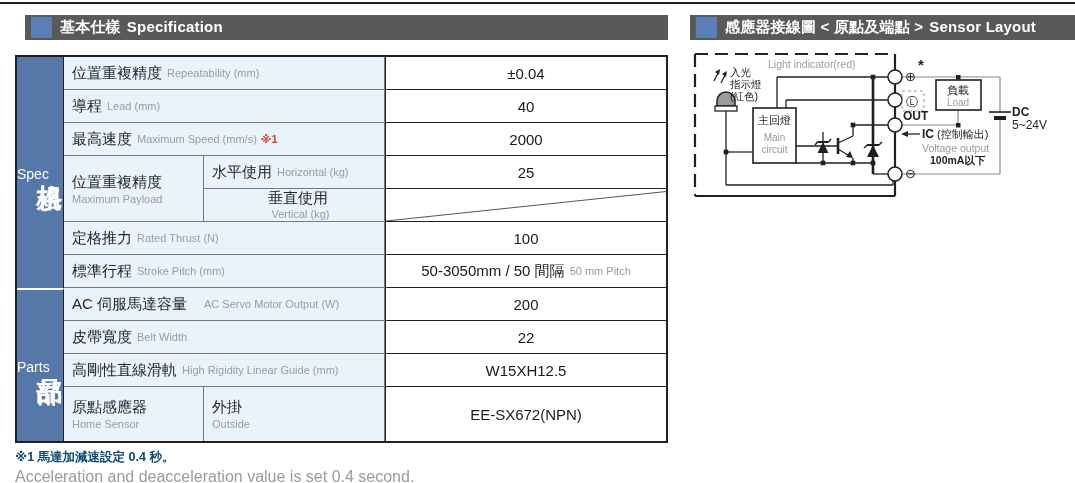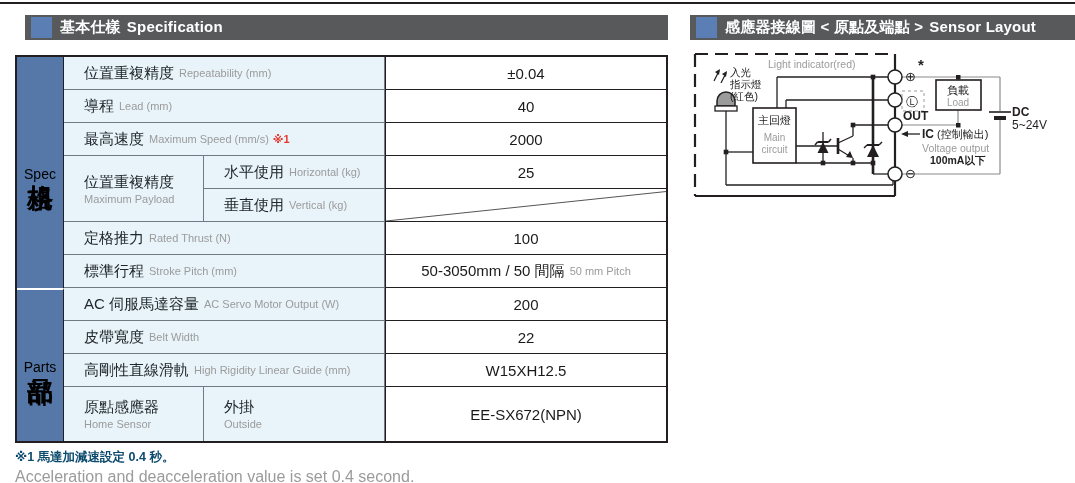--- a/index.html
+++ b/index.html
@@ -14,26 +14,26 @@
   .hdr .t .en{margin-left:6px;}
   .hdr-left{left:25px;width:643px;}
   .hdr-right{left:690px;width:385px;}
 
   
   .spec-table{position:absolute;left:15px;top:55px;width:653px;height:388px;
       display:grid;grid-template-columns:47px 140px 181px 1fr;
       grid-template-rows:33px 33px 33px 33px 33px 33px 33px 33px 33px 33px 1fr;
       border:2px solid #231f20;box-sizing:border-box;background:#fff;}
   .cell{box-sizing:border-box;}
-  .cat{background:#5578a8;color:#000000;display:flex;flex-direction:column;align-items:center;justify-content:center;
+  .cat{background:#5578a8;color:#ffffff;display:flex;flex-direction:column;justify-content:center;
        border-right:1px solid #231f20;}
   .cat .zh{writing-mode:vertical-rl;text-orientation:upright;font-size:26px;font-weight:bold;line-height:1.05;}
   .cat .en{font-size:14px;margin-top:2px;}
   .cat-parts{border-top:2px solid #fff;}
-  .lbl{background:#e9f4fa;display:flex;align-items:center;padding-left:20px;
+  .lbl{background:#e9f4fa;display:flex;align-items:center;padding-left:8px;
        border-right:1px solid #707a84;border-bottom:1px solid #707a84;overflow:hidden;}
   .lbl .zh{font-size:15px;color:#21272c;white-space:nowrap;}
   .lbl .en{font-size:11px;color:#9b9b9b;margin-left:5px;white-space:nowrap;}
   .lbl .note{font-size:11px;color:#e8382d;margin-left:4px;font-weight:bold;}
   .lbl2{flex-direction:column;align-items:flex-start;justify-content:center;}
   .lbl2 .en{margin-left:0;margin-top:1px;}
   .val{background:#fff;display:flex;align-items:center;justify-content:center;
        border-left:1.5px solid #231f20;border-bottom:1px solid #231f20;
        font-size:15px;color:#1a1a1a;position:relative;}
   .val .sub{font-size:11px;color:#9b9b9b;margin-left:5px;}
@@ -101,21 +101,21 @@
 
     <div class="cell lbl lbl2" style="grid-column:2;grid-row:4/6;">
       <span class="zh">位置重複精度</span>
       <span class="en">Maximum Payload</span>
     </div>
     <div class="cell lbl" style="grid-column:3;grid-row:4;">
       <span class="zh">水平使用</span>
       <span class="en">Horizontal (kg)</span>
     </div>
     <div class="cell val" style="grid-column:4;grid-row:4;text-align:center;">25</div>
-    <div class="cell lbl" style="grid-column:3;grid-row:5;">
+    <div class="cell lbl" style="grid-column:3;grid-row:5;flex-direction:column;">
       <span class="zh">垂直使用</span>
       <span class="en">Vertical (kg)</span>
     </div>
     <div class="cell val" style="grid-column:4;grid-row:5;">
       <svg class="diag-svg" viewBox="0 0 100 100" preserveAspectRatio="none">
         <line x1="0" y1="100" x2="100" y2="8" stroke="#555" stroke-width="1" vector-effect="non-scaling-stroke"></line>
       </svg>
     </div>
 
     <div class="cell lbl" style="grid-column:2/4;grid-row:6;">
@@ -126,21 +126,21 @@
 
     <div class="cell lbl" style="grid-column:2/4;grid-row:7;align-items:center;">
       <span class="zh">標準行程</span>
       <span class="en">Stroke Pitch (mm)</span>
     </div>
     <div class="cell val" style="grid-column:4;grid-row:7;">
       <span>50-3050mm / 50 間隔</span>
       <span class="sub">50 mm Pitch</span>
     </div>
 
-    <div class="cell lbl" style="grid-column:2/4;grid-row:8;">
+    <div class="cell lbl" style="grid-column:2/4;grid-row:8;gap:12px;">
       <span class="zh">AC 伺服馬達容量</span>
       <span class="en">AC Servo Motor Output (W)</span>
     </div>
     <div class="cell val" style="grid-column:4;grid-row:8;">200</div>
 
     <div class="cell lbl" style="grid-column:2/4;grid-row:9;">
       <span class="zh">皮帶寬度</span>
       <span class="en">Belt Width</span>
     </div>
     <div class="cell val" style="grid-column:4;grid-row:9;">22</div>

